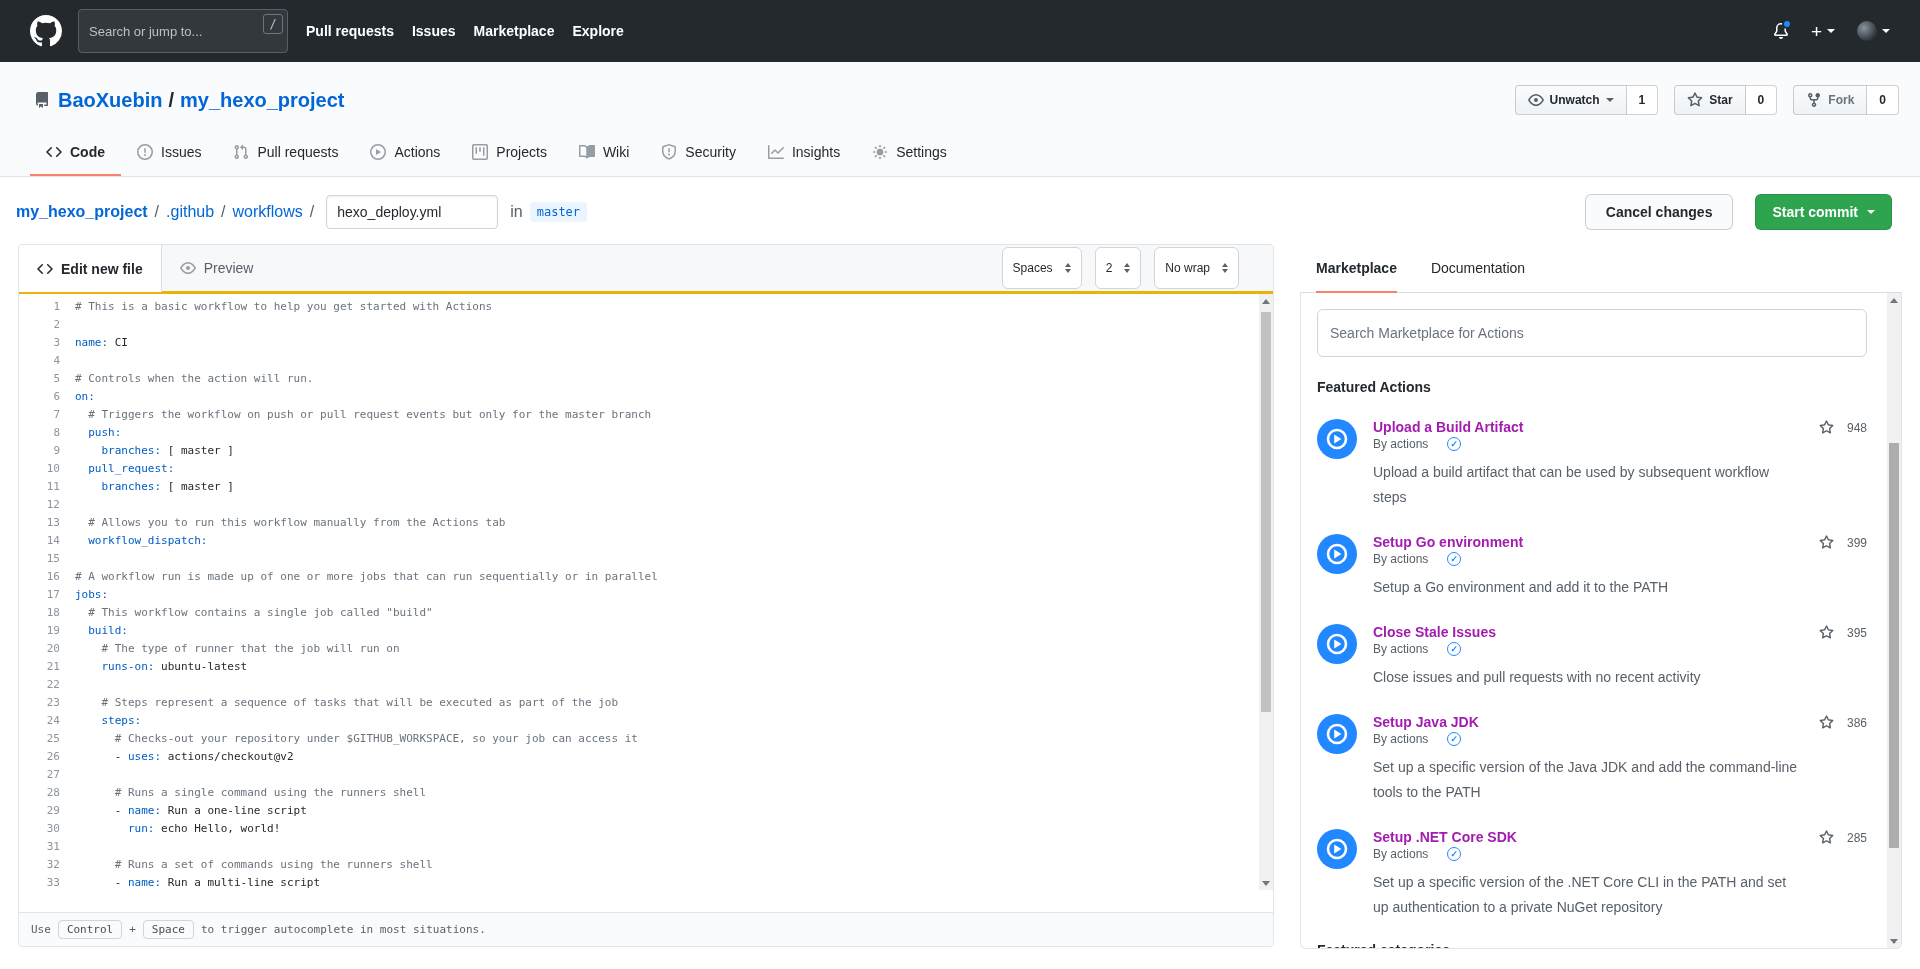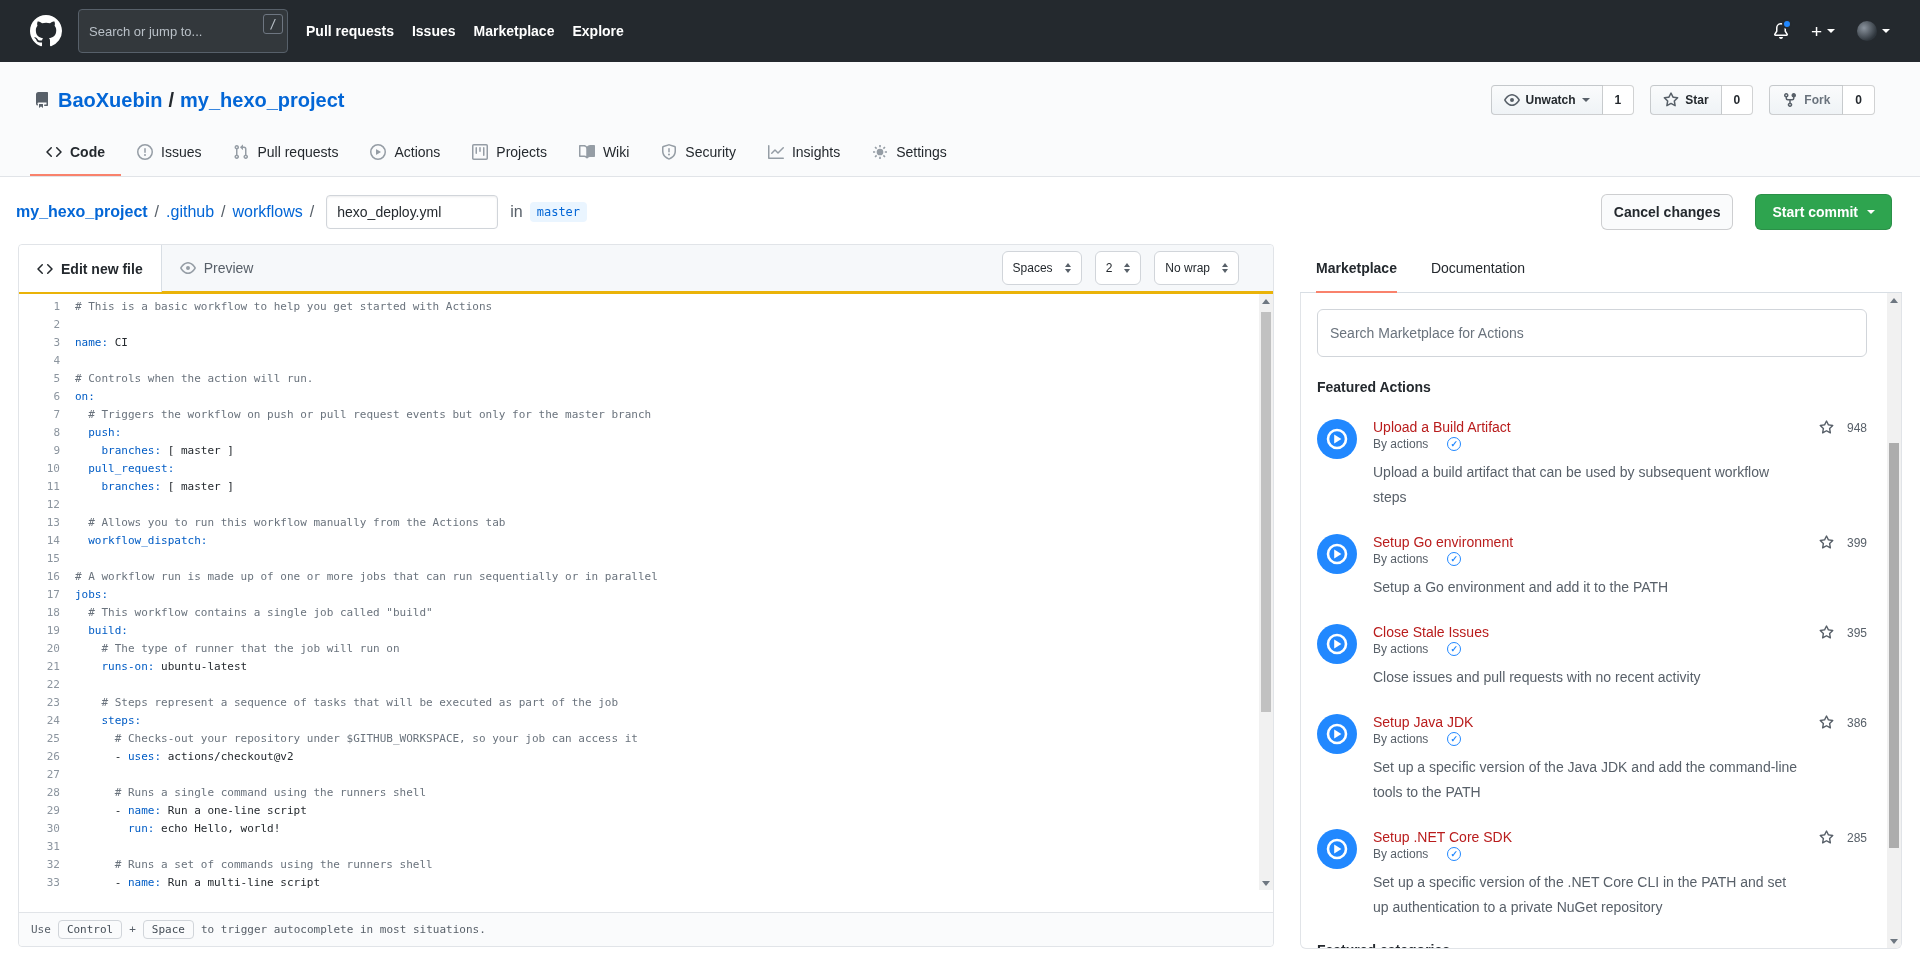--- a/index.html
+++ b/index.html
@@ -26,21 +26,21 @@
     background:#2188ff; border:2px solid #24292e; }
   .nav-group { display:flex; align-items:center; gap:5px; color:#fff; }
   .plus-sign { font-size:19px; font-weight:400; line-height:1; }
   .caret { width:0; height:0; border-left:4px solid transparent; border-right:4px solid transparent;
     border-top:4px solid currentColor; display:inline-block; }
   .avatar { width:20px; height:20px; border-radius:50%;
     background:radial-gradient(circle at 35% 35%, #8b949e, #2f363d 70%); }
 
   
   .repo-header { background:#fafbfc; border-bottom:1px solid #e1e4e8; padding-top:20px; }
-  .repo-title-row { display:flex; align-items:center; padding:0 45px 0 34px; height:36px; }
+  .repo-title-row { display:flex; align-items:center; padding:0 21px 0 34px; height:36px; }
   .repo-icon svg { fill:#586069; }
   .repo-title { font-size:20px; margin-left:8px; display:flex; align-items:center; gap:6px; }
   .repo-title a { color:#0366d6; }
   .repo-name { font-weight:700; }
   .repo-sep { color:#24292e; }
   .repo-actions { margin-left:auto; display:flex; gap:16px; }
   .btn-social { display:flex; }
   .btn-seg { display:flex; align-items:center; gap:6px; height:30px; padding:0 12px;
     background:linear-gradient(#fafbfc,#eff3f6); border:1px solid rgba(27,31,35,0.2);
     border-radius:4px 0 0 4px; font-size:12px; font-weight:700; color:#24292e; cursor:pointer; }
@@ -61,42 +61,42 @@
   .file-bar { display:flex; align-items:center; padding:17px 28px 14px 16px; }
   .breadcrumb { display:flex; align-items:center; font-size:16px; color:#586069; gap:7px; }
   .breadcrumb a { color:#0366d6; }
   .bc-repo { font-weight:700; }
   .filename-input { width:172px; height:34px; border:1px solid #d1d5da; border-radius:4px;
     box-shadow:inset 0 1px 2px rgba(27,31,35,0.075); padding:0 10px; font-size:14px; color:#24292e;
     margin:0 5px; outline:none; }
   .branch-badge { font:12px "DejaVu Sans Mono", monospace; color:#0366d6; background:#eaf5ff;
     padding:3px 7px; border-radius:4px; }
   .file-actions { margin-left:auto; display:flex; gap:22px; }
-  .btn-cancel { height:36px; padding:0 12px; font-size:14px; font-weight:700; color:#24292e;
+  .btn-cancel { height:36px; padding:0 20px; font-size:14px; font-weight:700; color:#24292e;
     background:#fafbfc; border:1px solid rgba(27,31,35,0.2); border-radius:6px; cursor:pointer;
     font-family:inherit; }
   .btn-commit { height:36px; padding:0 16px; font-size:14px; font-weight:700; color:#fff;
     background:#2ea44f; border:1px solid rgba(27,31,35,0.15); border-radius:6px; cursor:pointer;
     display:flex; align-items:center; gap:9px; font-family:inherit; }
 
   
   .main { display:flex; gap:26px; margin:0 18px; align-items:flex-start; }
 
   
   .editor-card { flex:1; border:1px solid #e1e4e8; border-radius:4px; background:#fff; }
   .editor-toolbar { display:flex; align-items:stretch; background:#f6f8fa; border-bottom:3px solid #eab308;
     border-radius:4px 4px 0 0; height:49px; }
   .etab { display:flex; align-items:center; gap:8px; padding:0 18px; font-size:14px; color:#24292e; }
   .etab svg { fill:#24292e; }
   .etab.active { background:#fff; font-weight:700; border-right:1px solid #d8dee4;
     margin-bottom:-1px; border-radius:4px 0 0 0; }
   .etab.preview { color:#586069; }
   .etab.preview svg { fill:#959da5; }
   .editor-opts { margin-left:auto; display:flex; align-items:center; gap:13px; padding-right:34px; }
-  .gh-select { display:flex; align-items:center; gap:12px; height:34px; padding:0 10px; background:#fff;
+  .gh-select { display:flex; align-items:center; gap:12px; height:42px; padding:0 10px; background:#fff;
     border:1px solid #d1d5da; border-radius:6px; font-size:12px; color:#24292e; cursor:pointer; }
   .updown { display:inline-flex; flex-direction:column; gap:2px; }
   .tri-up { width:0; height:0; border-left:3.5px solid transparent; border-right:3.5px solid transparent;
     border-bottom:4px solid #586069; }
   .tri-down { width:0; height:0; border-left:3.5px solid transparent; border-right:3.5px solid transparent;
     border-top:4px solid #586069; }
 
   .code-area { position:relative; height:596px; padding-top:4px; overflow:hidden; }
   .code-line { display:flex; height:18px; font:11px/18px "DejaVu Sans Mono", monospace; white-space:pre; }
   .ln { width:56px; text-align:right; padding-right:15px; color:#8c959f; flex:none; }
@@ -123,21 +123,21 @@
     margin-bottom:-1px; }
   .stab.active { font-weight:700; border-bottom-color:#f9826c; }
   .sidebar-box { position:relative; border:1px solid #e1e4e8; border-top:0; border-radius:0 0 6px 6px;
     height:656px; overflow:hidden; padding:16px 34px 0 16px; }
   .mk-search { width:100%; height:48px; border:1px solid #d1d5da; border-radius:6px; padding:0 12px;
     font-size:14px; color:#24292e; outline:none; font-family:inherit; }
   .mk-search::placeholder { color:#6a737d; }
   .mk-heading { font-size:14px; font-weight:700; margin-top:22px; }
   .mk-item { display:flex; gap:16px; margin-top:24px; position:relative; padding-right:64px; }
   .mk-icon { flex:none; }
-  .mk-title { font-size:14px; font-weight:400; color:#b91c1c; display:block; }
+  .mk-title { font-size:14px; font-weight:700; color:#a21caf; display:block; }
   .mk-by { display:flex; align-items:flex-end; gap:19px; font-size:12px; color:#586069; margin-top:2px; }
   .verified { width:14px; height:14px; border:1px solid #2188ff; border-radius:50%; color:#2188ff;
     font-size:9px; line-height:12px; text-align:center; font-weight:700; flex:none; }
   .mk-desc { font-size:14px; color:#586069; margin-top:9px; line-height:25px; }
   .mk-stars { position:absolute; right:0; top:1px; display:flex; align-items:center; gap:13px;
     font-size:12px; color:#586069; }
   .mk-stars svg { fill:#586069; }
   .mk-cats { display:grid; grid-template-columns:1fr 1fr; row-gap:15px; margin-top:18px; }
   .mk-cat { font-size:14px; font-weight:700; color:#0366d6; }
   .sb-thumb { top:150px; height:405px; background:#adadad; }

